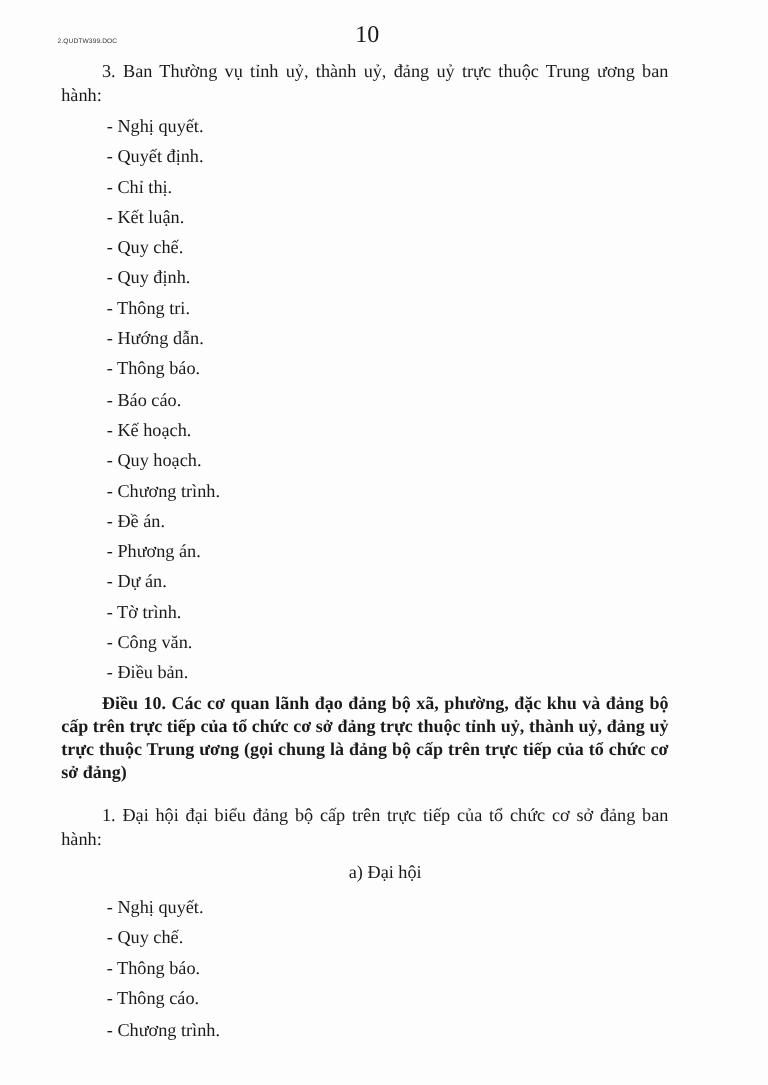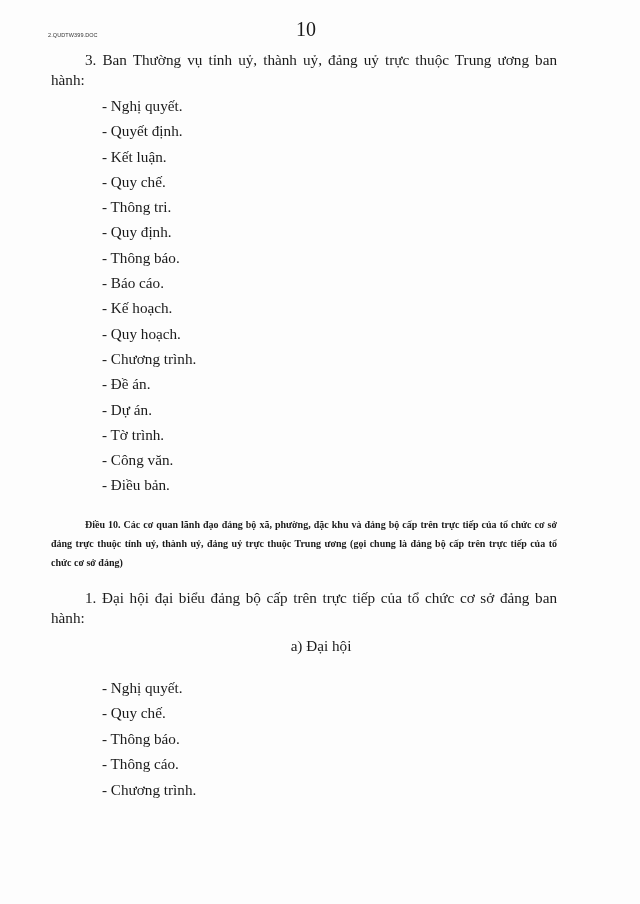--- a/index.html
+++ b/index.html
@@ -40,37 +40,37 @@
       line-height: 20px;
     }
     .para {
       margin: 0;
       text-indent: 34px;
       text-align: justify;
       text-align-last: left;
     }
     .para + .list { margin-top: 3px; }
     .list {
-      margin: 17px;
+      margin: 4px;
       padding: 0;
       list-style: none;
     }
     .list li {
       margin: 0;
       padding-left: 34px;
       height: 25.3px;
       line-height: 25px;
     }
     .heading {
       margin: 4px 0 16px 0;
       font-weight: bold;
       text-indent: 34px;
       text-align: justify;
       line-height: 19px;
-      font-size: 10px;
+      font-size: 15px;
     }
     .para.p2 { margin-top: 8px; }
     .sub {
       margin: 5px 0 0 0;
       padding-left: 34px;
       height: 25px;
       line-height: 25px;
       text-align: center;
     }
     .list.l2 li { height: 25.5px; }
@@ -79,30 +79,33 @@
 <body>
 
 <div class="file-label">2.QUDTW399.DOC</div>
 <div class="page-number">10</div>
 
 <div class="content">
   <p class="para">3. Ban Thường vụ tỉnh uỷ, thành uỷ, đảng uỷ trực thuộc Trung ương ban hành:</p>
   <ul class="list">
     <li>- Nghị quyết.</li>
     <li>- Quyết định.</li>
+    <li>- Chỉ thị.</li>
     <li>- Kết luận.</li>
     <li>- Quy chế.</li>
+    <li>- Quy định.</li>
     <li>- Thông tri.</li>
-    <li>- Quy định.</li>
+    <li>- Hướng dẫn.</li>
     <li>- Thông báo.</li>
     <li>- Báo cáo.</li>
     <li>- Kế hoạch.</li>
     <li>- Quy hoạch.</li>
     <li>- Chương trình.</li>
     <li>- Đề án.</li>
+    <li>- Phương án.</li>
     <li>- Dự án.</li>
     <li>- Tờ trình.</li>
     <li>- Công văn.</li>
     <li>- Điều bản.</li>
   </ul>
 
   <p class="heading">Điều 10. Các cơ quan lãnh đạo đảng bộ xã, phường, đặc khu và đảng bộ cấp trên trực tiếp của tổ chức cơ sở đảng trực thuộc tỉnh uỷ, thành uỷ, đảng uỷ trực thuộc Trung ương (gọi chung là đảng bộ cấp trên trực tiếp của tổ chức cơ sở đảng)</p>
   <p class="para p2">1. Đại hội đại biểu đảng bộ cấp trên trực tiếp của tổ chức cơ sở đảng ban hành:</p>
   <p class="sub">a) Đại hội</p>
   <ul class="list l2">

